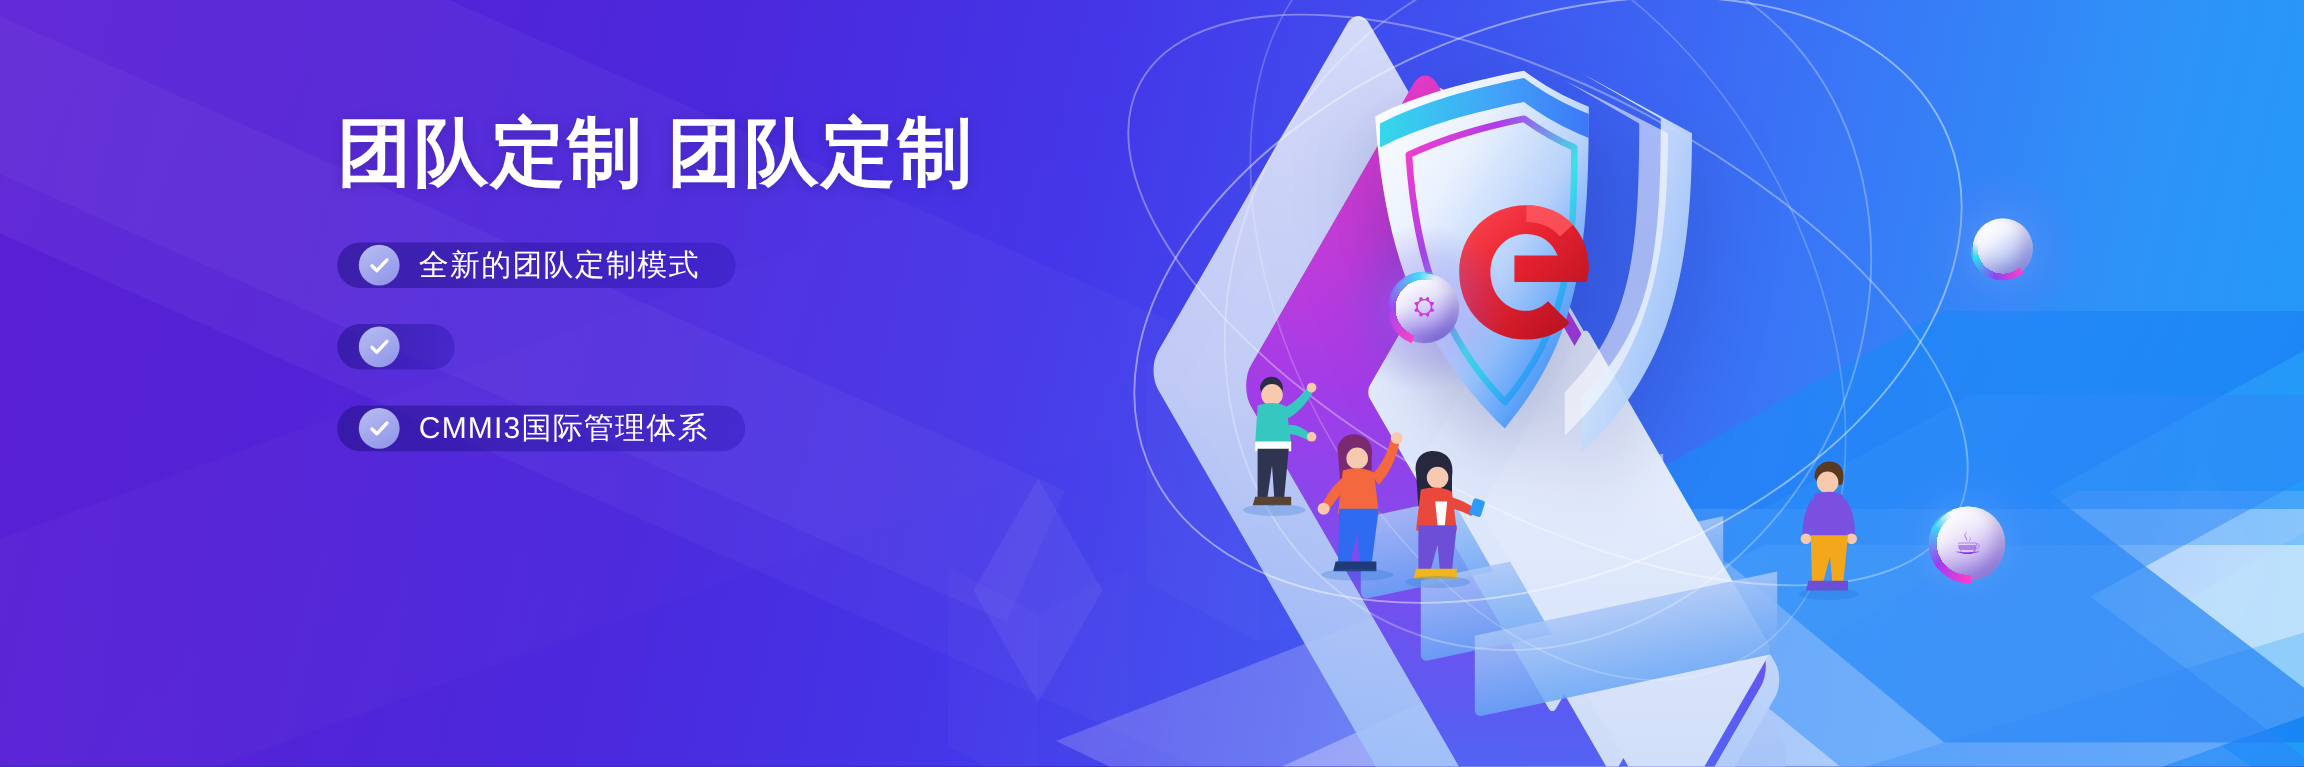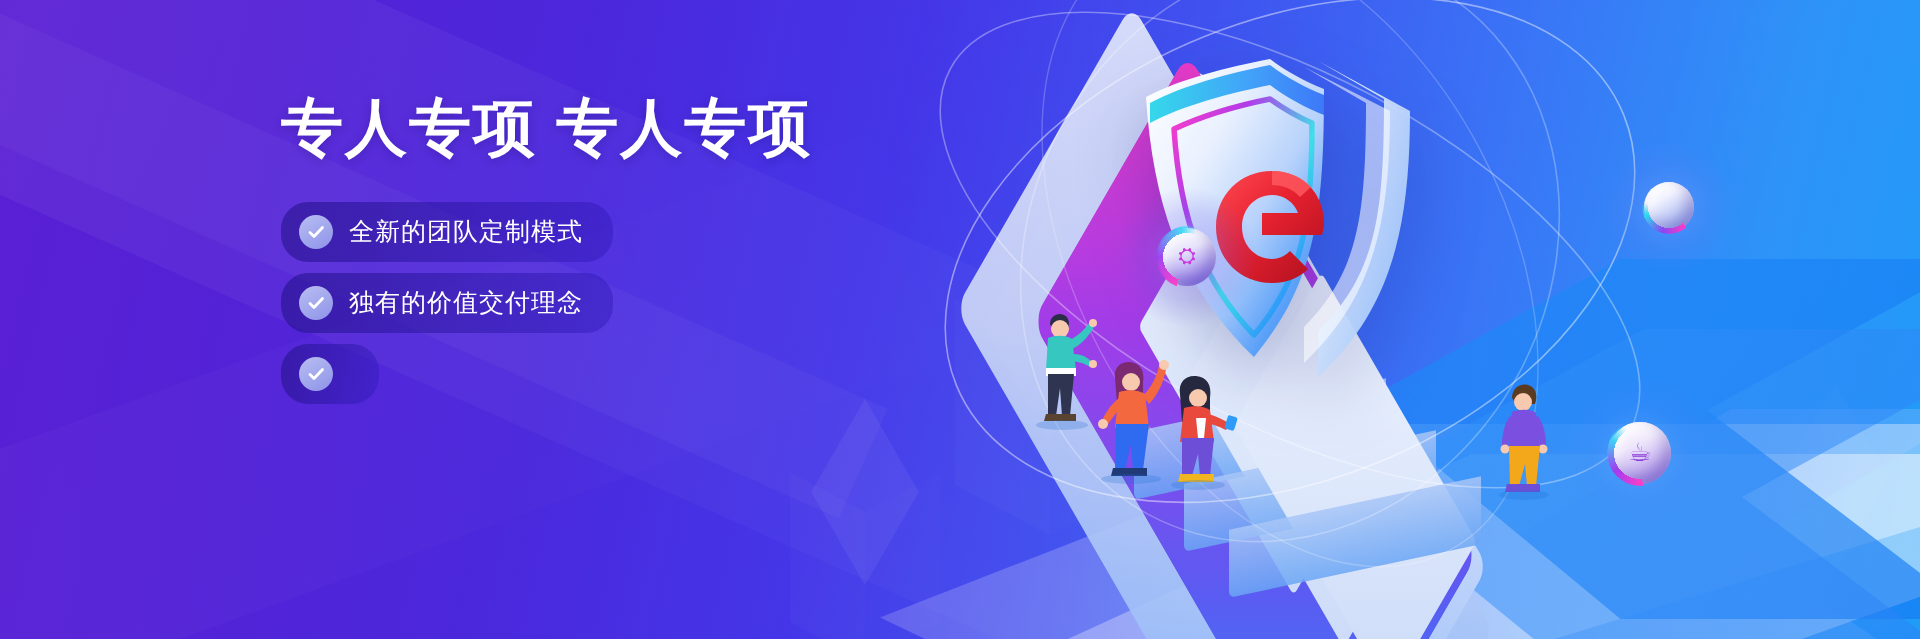--- a/index.html
+++ b/index.html
@@ -251,23 +251,23 @@
     font-size:29px;
     color:#3ef3f0;
     letter-spacing:17px;
     font-weight:500;
     white-space:nowrap;
   }
   .pills { margin-top:40px; }
   .pill {
     display:inline-flex;
     align-items:center;
-    height:60px;
+    height:38px;
     padding:0 30px 0 18px;
-    margin-bottom:11px;
+    margin-bottom:30px;
     border-radius:27px;
     background:linear-gradient(100deg, rgba(38,18,140,.62), rgba(52,28,190,.50));
     white-space:nowrap;
   }
   .pill-row { display:block; }
   .check {
     width:34px; height:34px;
     border-radius:50%;
     background:linear-gradient(150deg,#b9bef2,#8d93e8);
     display:inline-flex; align-items:center; justify-content:center;
@@ -473,21 +473,21 @@
       <circle cx="17" cy="69" r="4.5" fill="#f7c9ae"></circle>
       <circle cx="55" cy="69" r="4.5" fill="#f7c9ae"></circle>
       <path d="M21 66 L52 66 L48 106 L39 106 L37 84 L31 106 L22 106 Z" fill="#f2a81a"></path>
       <path d="M19 104 L37 104 L37 112 L17 112 Z" fill="#6c4fd6"></path>
       <path d="M37 104 L52 104 L52 112 L35 112 Z" fill="#6c4fd6"></path>
       <ellipse cx="36" cy="115" rx="25" ry="5" fill="#1f6fd0" opacity=".25"></ellipse>
     </svg>
   </div>
 
   <div class="content">
-    <div class="headline">专人专项 专人专项</div>
+    <div class="headline">团队定制 团队定制</div>
 
 
     <div class="pills">
 
       <div class="pill-row">
         <div class="pill">
           <span class="check">
             <svg width="20" height="20" viewBox="0 0 20 20">
               <path d="M4 10.5 L8 14.5 L16.5 5.5" stroke="#ffffff" stroke-width="2.8" fill="none" stroke-linecap="round" stroke-linejoin="round"></path>
             </svg>
@@ -496,30 +496,30 @@
         </div>
       </div>
 
       <div class="pill-row">
         <div class="pill">
           <span class="check">
             <svg width="20" height="20" viewBox="0 0 20 20">
               <path d="M4 10.5 L8 14.5 L16.5 5.5" stroke="#ffffff" stroke-width="2.8" fill="none" stroke-linecap="round" stroke-linejoin="round"></path>
             </svg>
           </span>
-          <span class="pill-label">独有的价值交付理念</span>
         </div>
       </div>
 
       <div class="pill-row">
         <div class="pill">
           <span class="check">
             <svg width="20" height="20" viewBox="0 0 20 20">
               <path d="M4 10.5 L8 14.5 L16.5 5.5" stroke="#ffffff" stroke-width="2.8" fill="none" stroke-linecap="round" stroke-linejoin="round"></path>
             </svg>
           </span>
+          <span class="pill-label">CMMI3国际管理体系</span>
         </div>
       </div>
 
     </div>
   </div>
 
 </div>
 
 </body></html>

